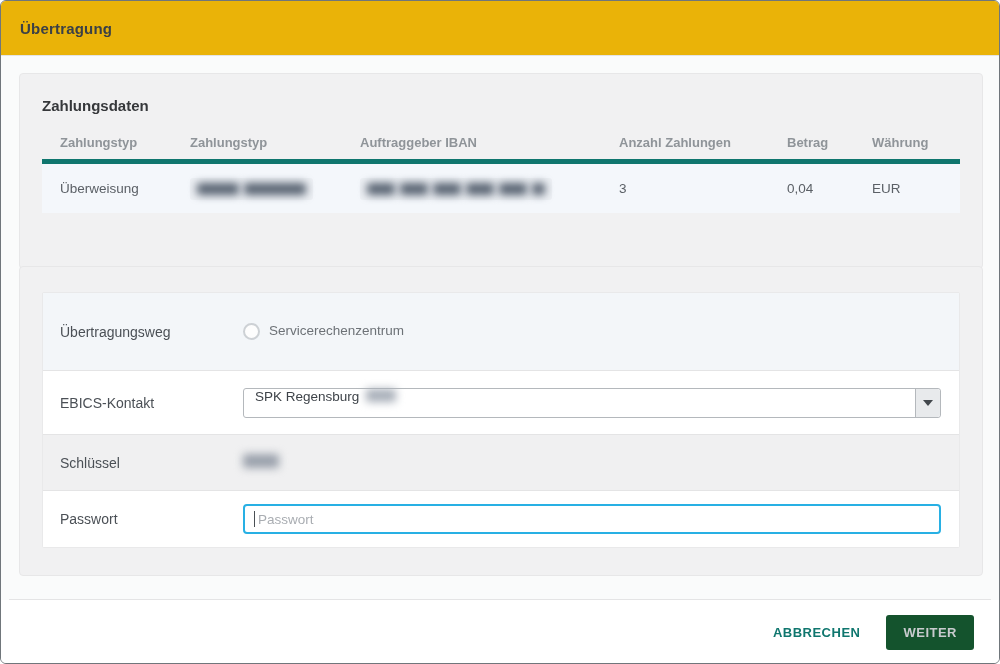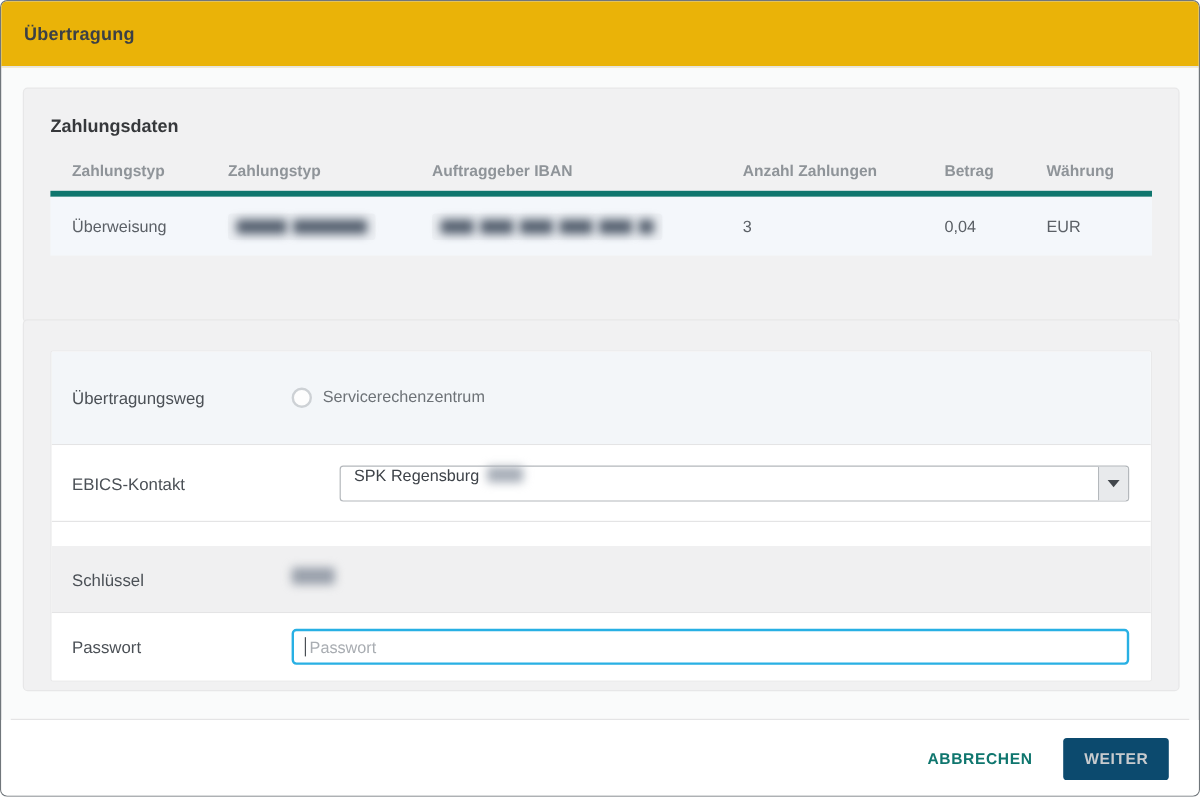--- a/index.html
+++ b/index.html
@@ -66,22 +66,22 @@
     display:flex; align-items:center;
     border-bottom:1px solid #e4e4e5;
   }
   .frow:last-child { border-bottom:none; }
   .frow .flabel {
     width:200px; flex:none; padding-left:17px;
     font-size:14px; font-weight:normal; color:#4b5056;
   }
   .frow .fcontrol { flex:1; padding-right:18px; }
   .frow-weg   { height:78px; background:#f3f6f9; }
-  .frow-kontakt { height:64px; background:#fff;gap:40px; }
-  .frow-schluessel { height:56px; background:#f0f0f1;margin-top:20px; }
+  .frow-kontakt { height:64px; background:#fff; }
+  .frow-schluessel { height:56px; background:#f0f0f1; }
   .frow-passwort { height:56px; background:#fff; }
 
   
   .radio-group { display:flex; flex-direction:column; gap:9px; }
   .radio-line { display:flex; gap:9px; }
   .radio {
     width:17px; height:17px; border-radius:50%; flex:none;
   }
   .radio.unselected {
     background:#fdfdfd; border:2px solid #cdd1d5;
@@ -133,21 +133,21 @@
     position:absolute; left:0; right:0; top:599px; height:64px;
     background:#fff; display:flex; align-items:center; justify-content:flex-end;
     padding-right:25px; gap:12px;
   }
   .btn {
     font-family:"Liberation Sans", sans-serif;
     font-size:13px; font-weight:bold; letter-spacing:.5px;
     border:none; border-radius:3px; cursor:pointer;
   }
   .btn-cancel { background:transparent; color:#0f766e; padding:10px 14px; }
-  .btn-next   { background:#0c4a6e; color:#c8cbce; padding:10px 17px; }
+  .btn-next   { background:#14532d; color:#c8cbce; padding:10px 17px; }
 </style>
 </head>
 <body>
 
 <div class="dialog">
 
   <div class="titlebar">
     <h1>Übertragung</h1>
   </div>
 

